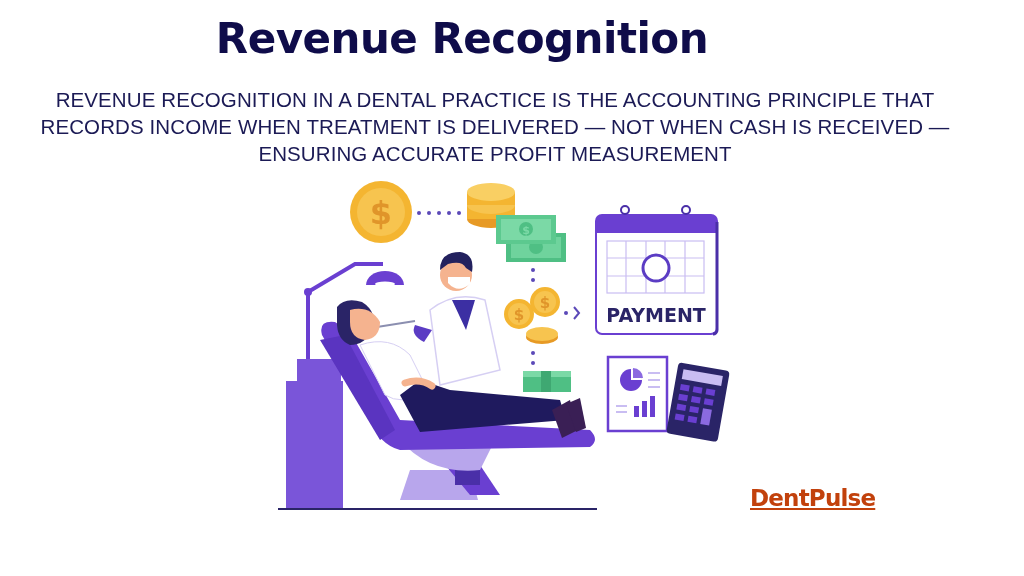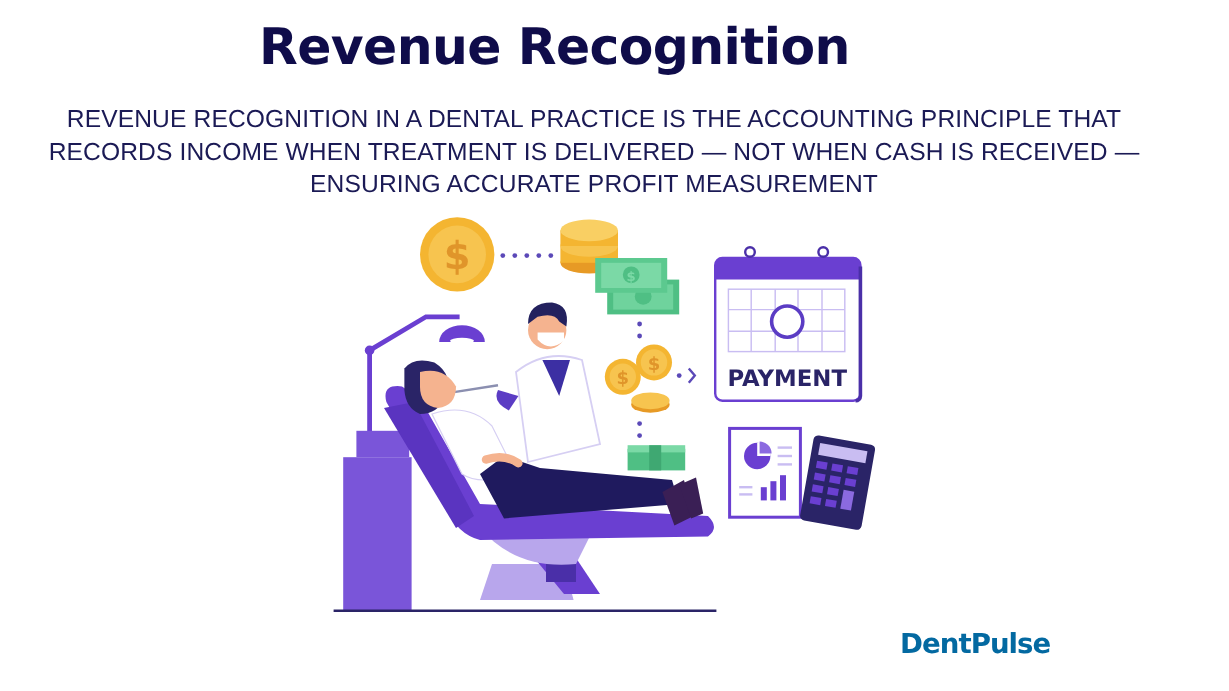--- a/index.html
+++ b/index.html
@@ -1,20 +1,20 @@
 <!DOCTYPE html>
 <html><head>
 <meta charset="utf-8">
 <style>
   html, body { margin:0; padding:0; background:#ffffff; }
   body { width:1024px; height:576px; position:relative; overflow:hidden; font-family:"DejaVu Sans", sans-serif; }
   .title { position:absolute; left:0; top:14px; width:924px; text-align:center; font-family:"DejaVu Sans", sans-serif; font-weight:bold; font-size:42px; letter-spacing:-0.5px; color:#0f0c4a; }
   .subtitle { position:absolute; left:23px; top:86px; width:944px; text-align:center; font-family:"Liberation Sans", sans-serif; font-size:20.5px; line-height:27px; color:#1b1a55; letter-spacing:0.1px; }
   .illus { position:absolute; left:0; top:0; width:1024px; height:576px; }
-  .logo { position:absolute; left:750px; top:524px; font-family:"DejaVu Sans", sans-serif; font-weight:bold; font-size:23px; color:#0369a1; letter-spacing:-0.8px; }
+  .logo { position:absolute; left:750px; top:485px; font-family:"DejaVu Sans", sans-serif; font-weight:bold; font-size:23px; color:#c2410c; letter-spacing:-0.8px;text-decoration:underline; }
   .payment-label { font-family:"DejaVu Sans", sans-serif; font-weight:bold; font-size:19px; fill:#2a2467; }
 </style>
 </head>
 <body>
 
 <div class="title">Revenue Recognition</div>
 <div class="subtitle">REVENUE RECOGNITION IN A DENTAL PRACTICE IS THE ACCOUNTING PRINCIPLE THAT RECORDS INCOME WHEN TREATMENT IS DELIVERED — NOT WHEN CASH IS RECEIVED — ENSURING ACCURATE PROFIT MEASUREMENT</div>
 
 <svg class="illus" viewBox="0 0 1024 576" xmlns="http://www.w3.org/2000/svg">
 

